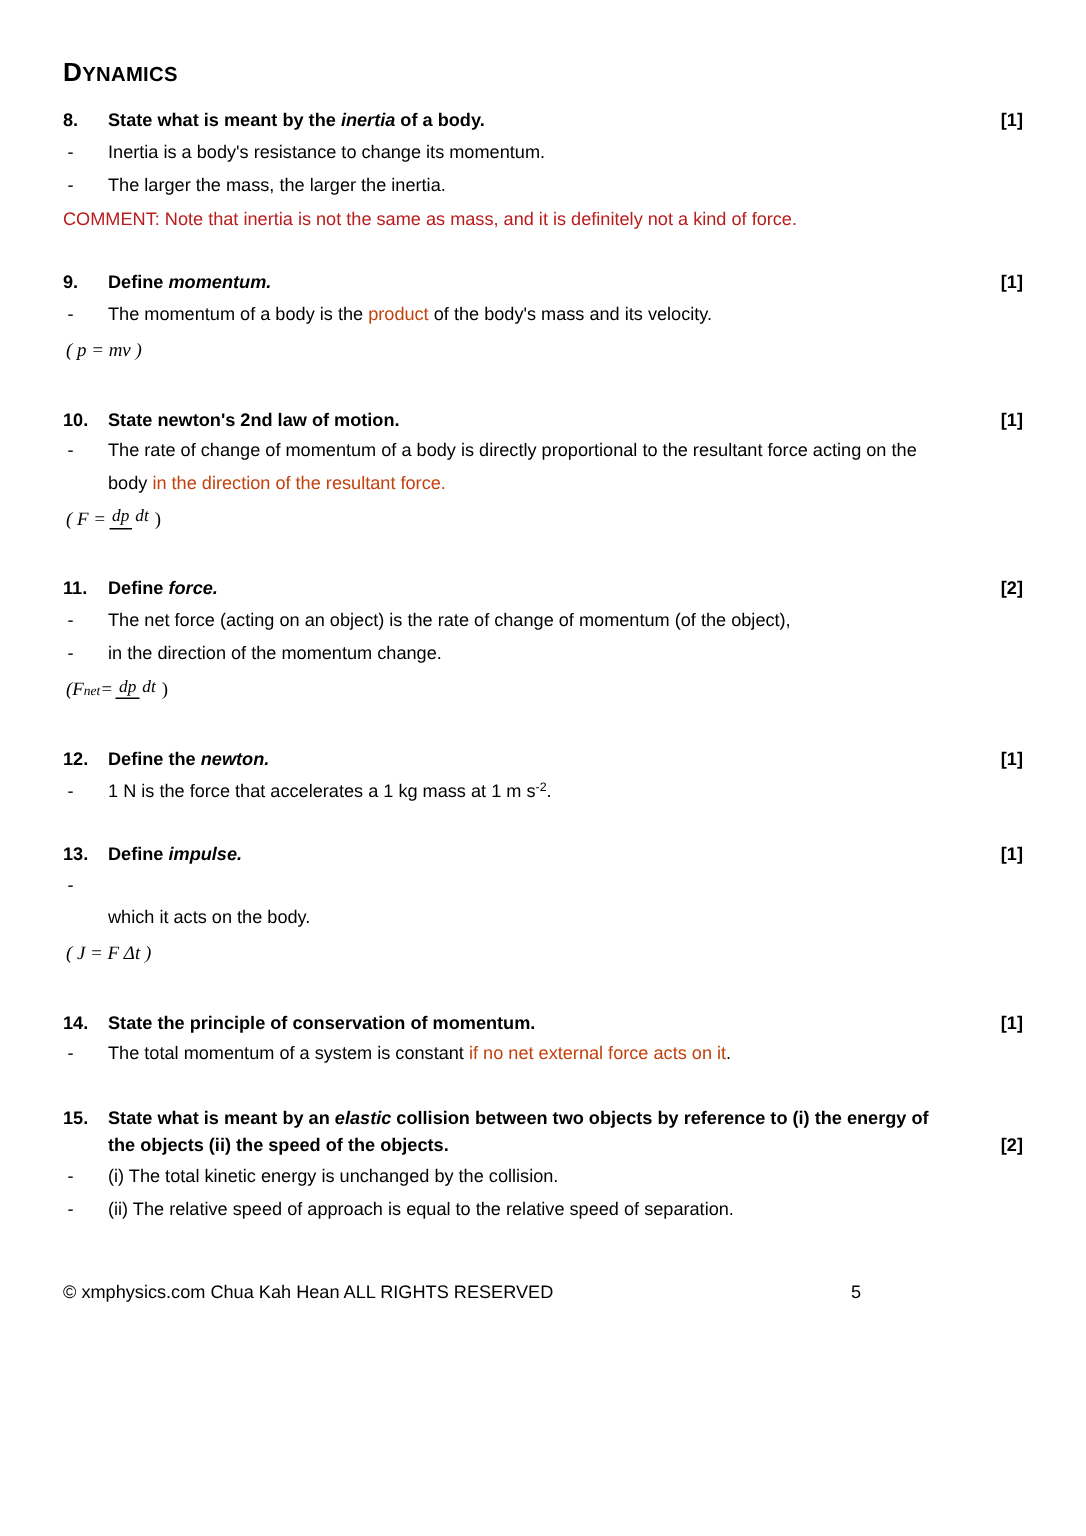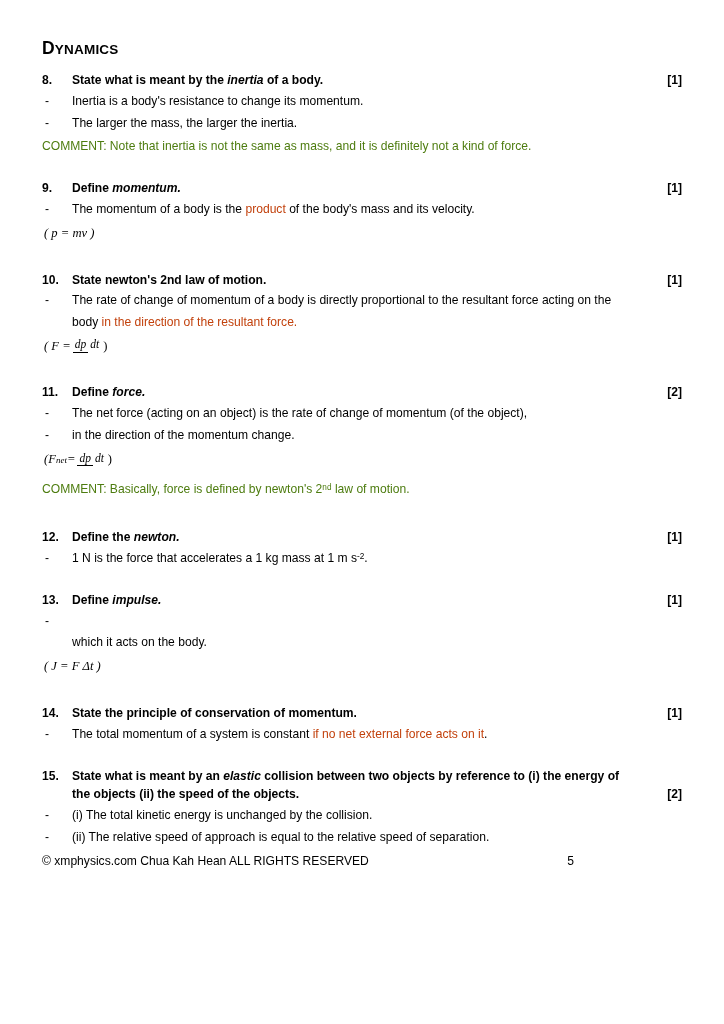--- a/index.html
+++ b/index.html
@@ -68,21 +68,21 @@
     width: 30px;
     flex: 0 0 30px;
     padding-left: 3px;
     box-sizing: border-box;
   }
   .btext {
     flex: 1 1 auto;
     padding-right: 4px;
   }
   .comment {
-    color: #4d7c0f;
+    color: #b91c1c;
     font-size: 12.1px;
     line-height: 1.75;
     margin-top: 2px;
   }
   .blue {
     color: #c2410c;
     margin-top: 26px;
   }
   .eq {
     font-family: "Liberation Serif", serif;
@@ -227,23 +227,20 @@
     <div class="eq">
       <i>(F</i>
         <i style="font-size:9px;vertical-align:-0.25em;">net</i>
         <i> =</i>
       <span class="frac">
         <span class="num" style="font-style:italic;">dp</span>
         <span class="den" style="font-style:italic;">dt</span>
       </span>
       <span>)</span>
     </div>
-    <div class="comment" style="margin-top:10px;">
-      <span>COMMENT: Basically, force is defined by newton's 2</span><sup>nd</sup><span> law of motion.</span>
-    </div>
   </div>
 
   <div class="spacer-md"></div>
 
   <div class="qblock">
     <div class="qhead">
       <span class="qnum">12.</span>
       <span class="qtext"><span>Define the </span><em>newton.</em></span>
       <span class="marks">[1]</span>
     </div>

